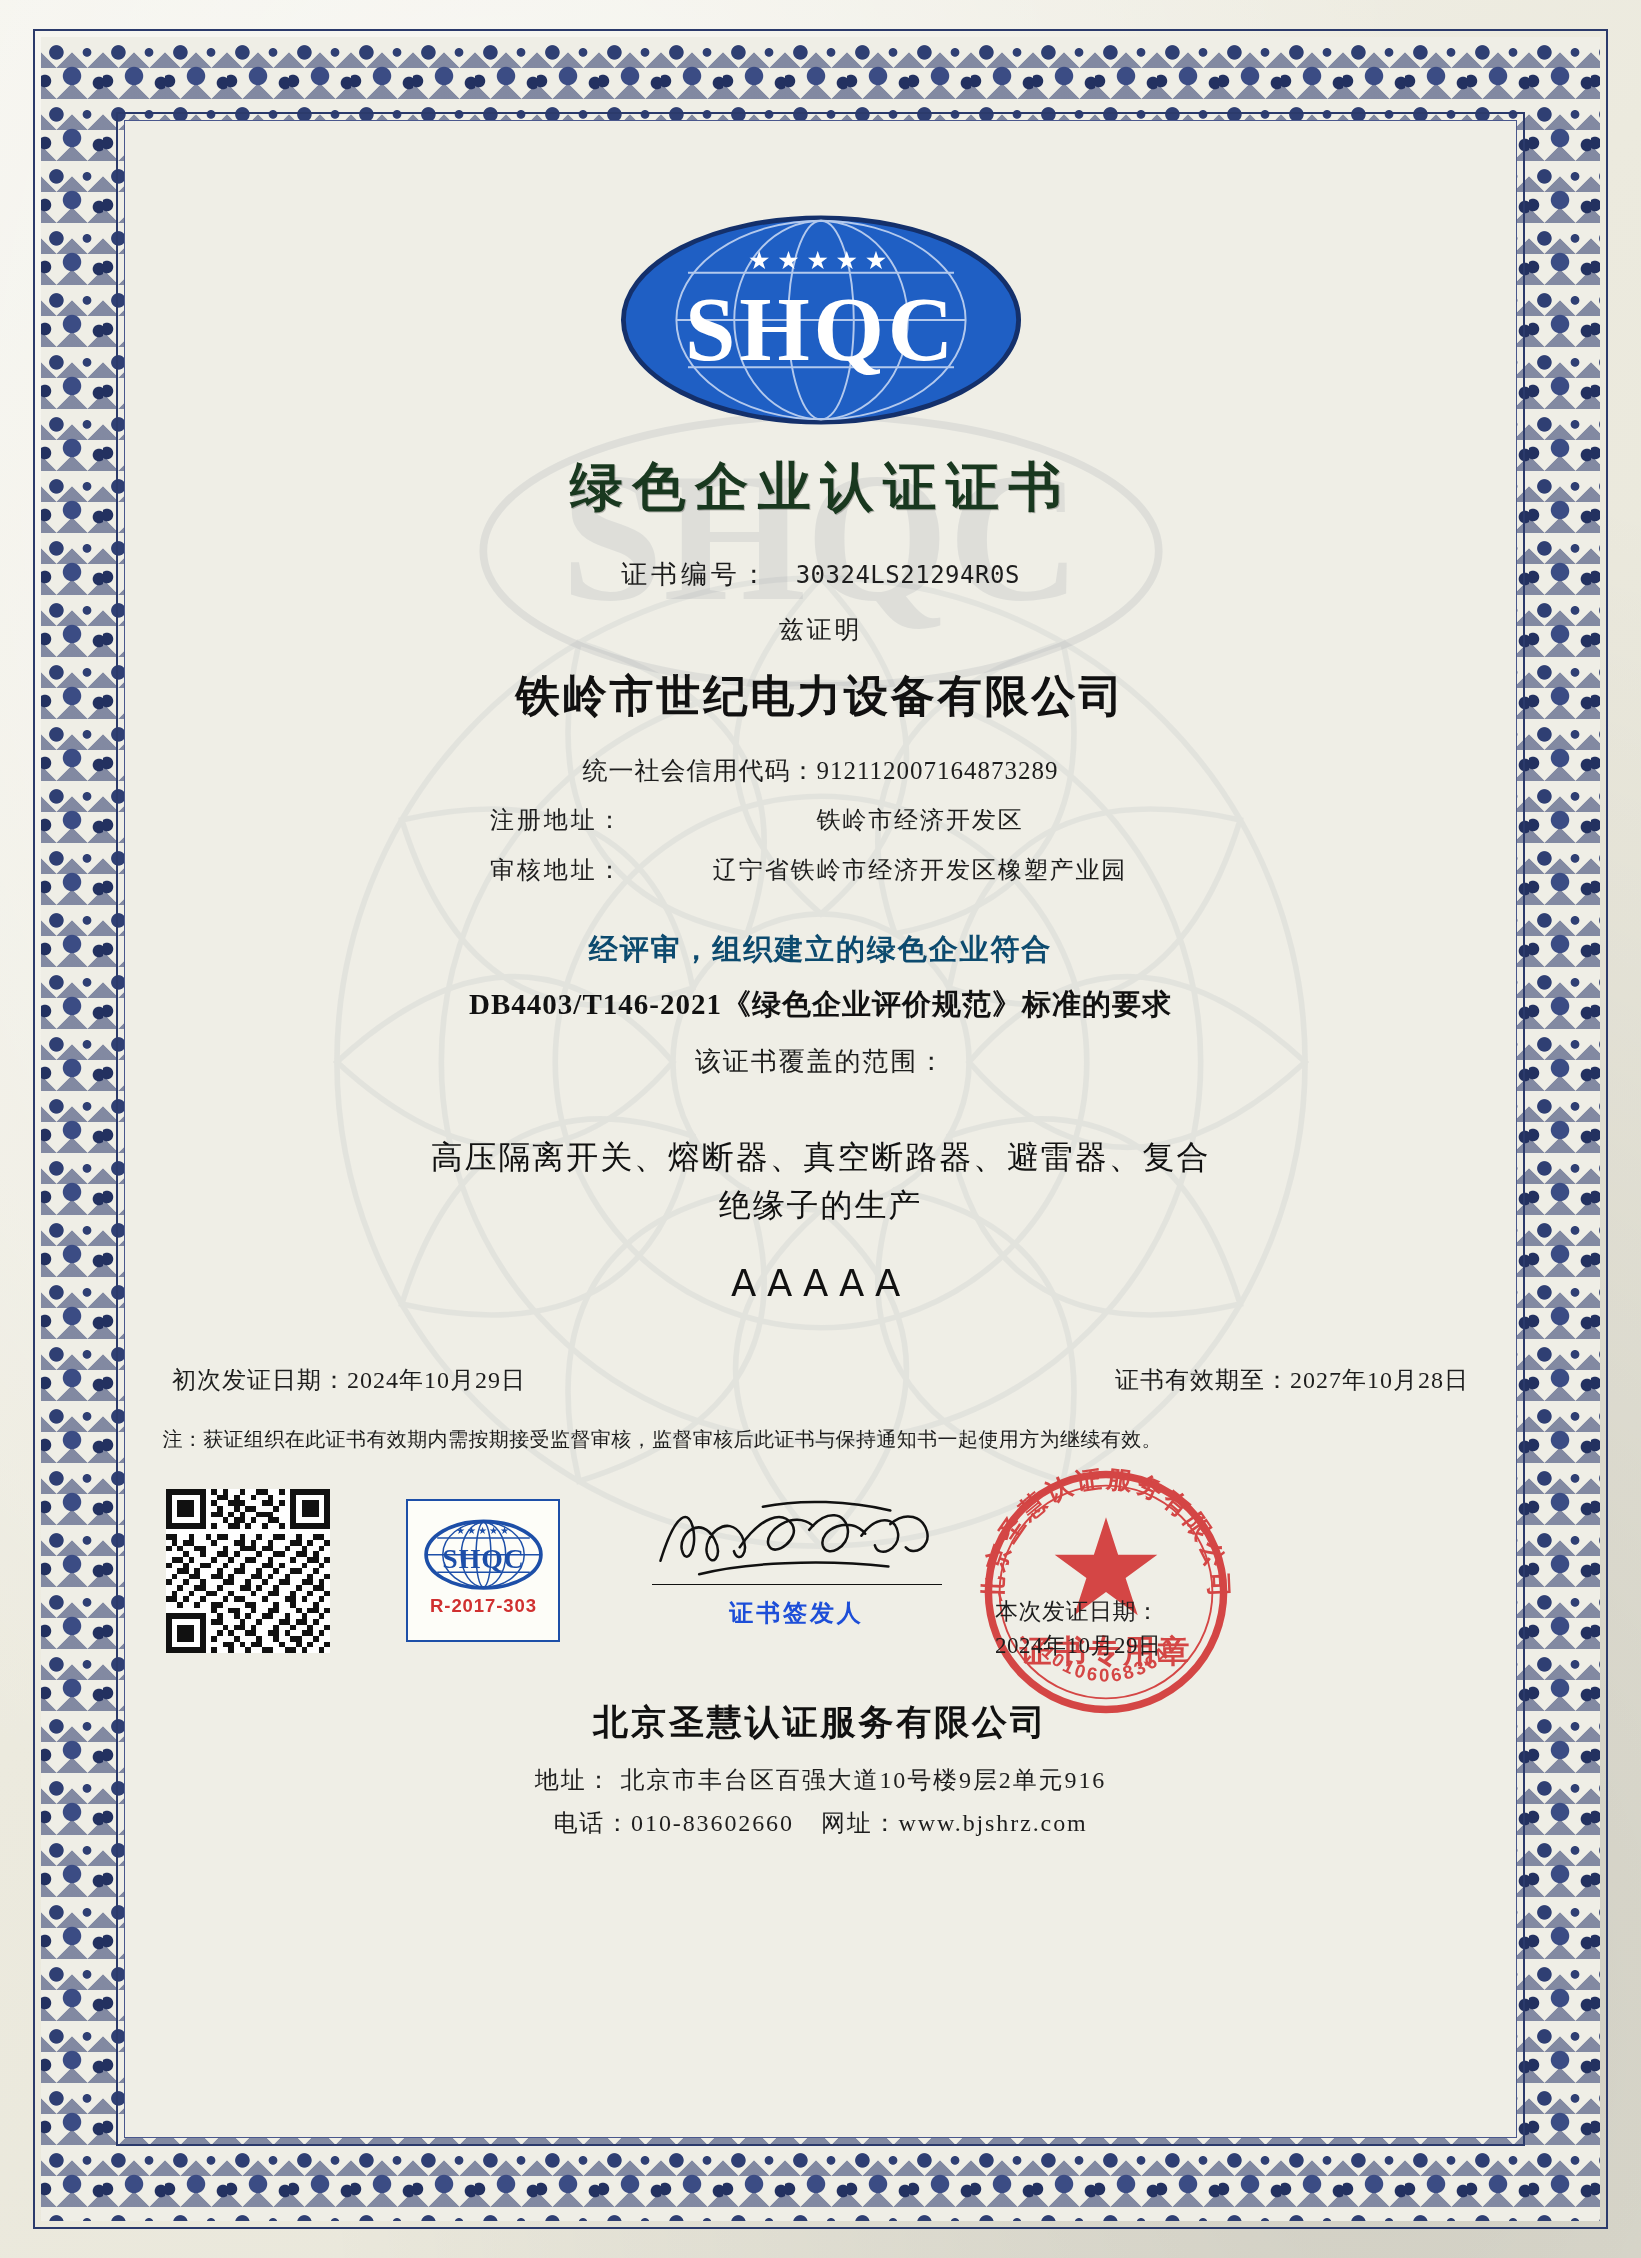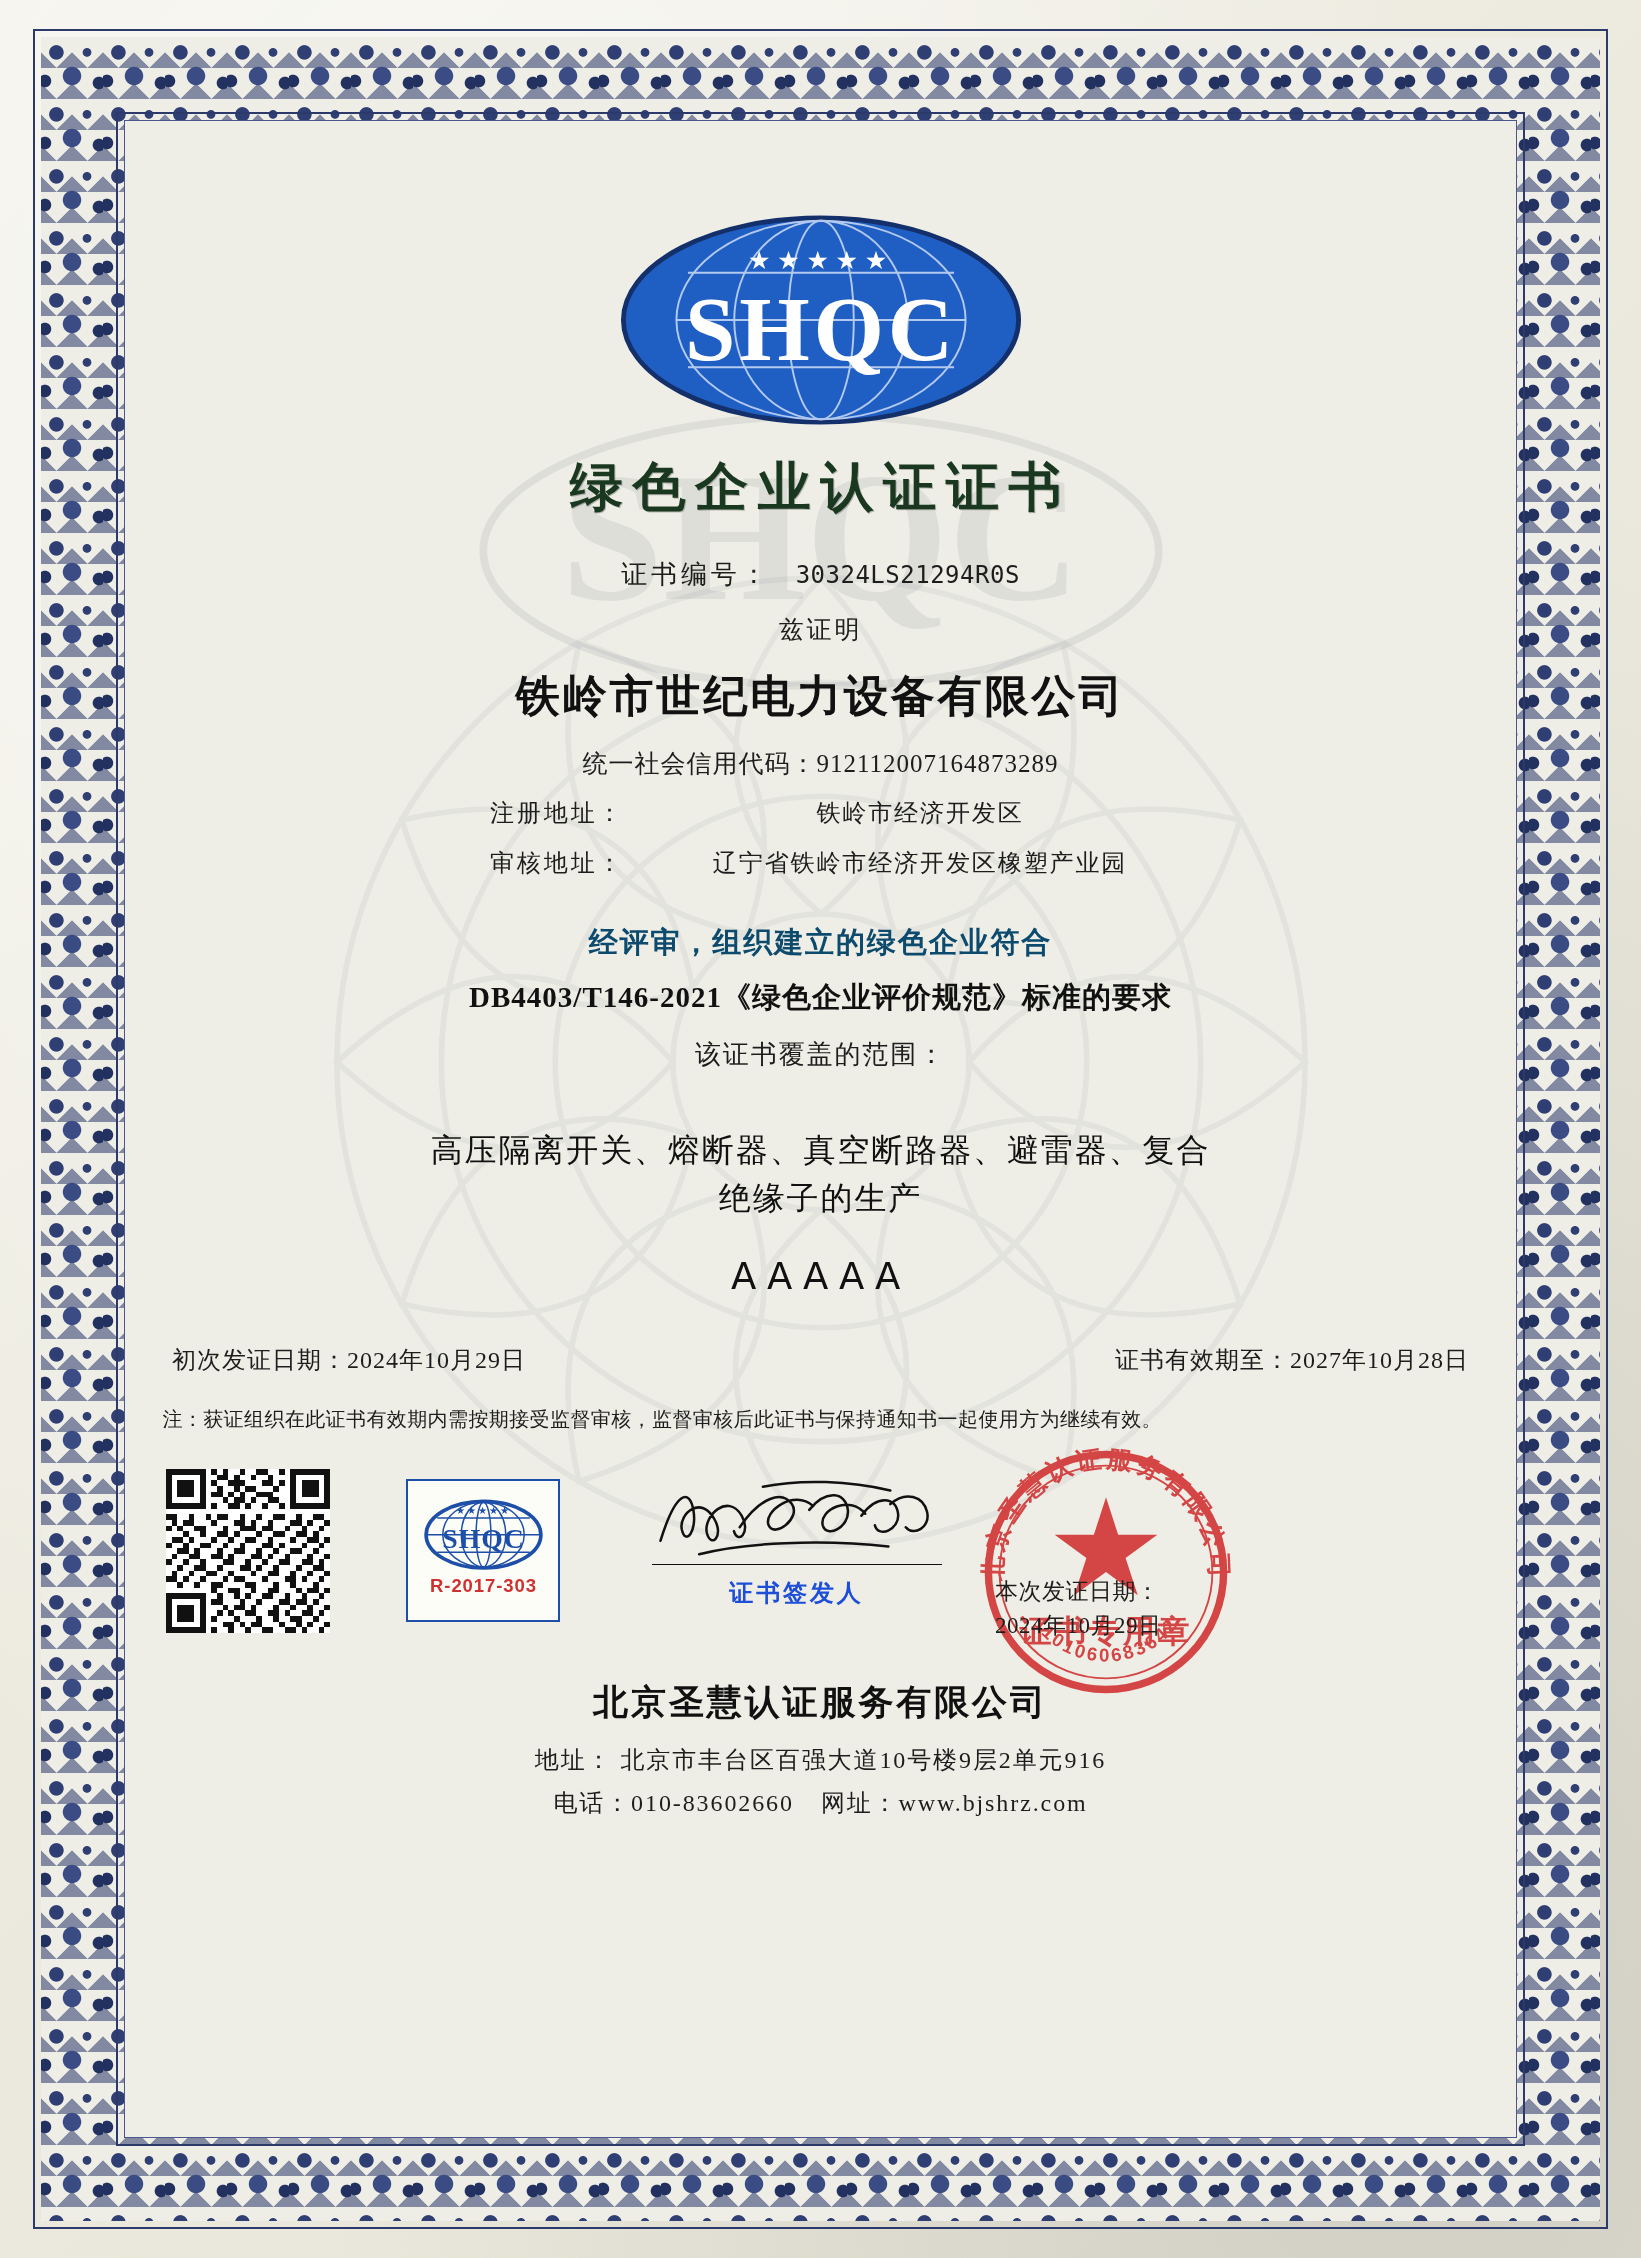--- a/index.html
+++ b/index.html
@@ -141,21 +141,21 @@
 
   .company-name {
     margin-top: 21px;
     font-size: 44px;
     font-weight: bold;
     letter-spacing: 2.9px;
     color: #111;
   }
 
   .credit-code {
-    margin-top: 21px;
+    margin-top: 28px;
     font-size: 25px;
     letter-spacing: 1px;
     color: #1d1d1d;
   }
 
   .addr-row {
     margin-top: 17.4px;
     font-size: 24px;
     color: #1d1d1d;
     display: flex;
@@ -207,21 +207,21 @@
 
   .grade {
     margin-top: 33px;
     font-size: 37px;
     letter-spacing: 9.7px;
     font-family: "DejaVu Sans", sans-serif;
     color: #111;
   }
 
   .dates-row {
-    margin-top: 46px;
+    margin-top: 59px;
     display: flex;
     justify-content: space-between;
     padding: 0 27px;
     font-size: 24px;
     color: #1d1d1d;
     letter-spacing: 1px;
   }
 
   .note {
     margin-top: 27px;

